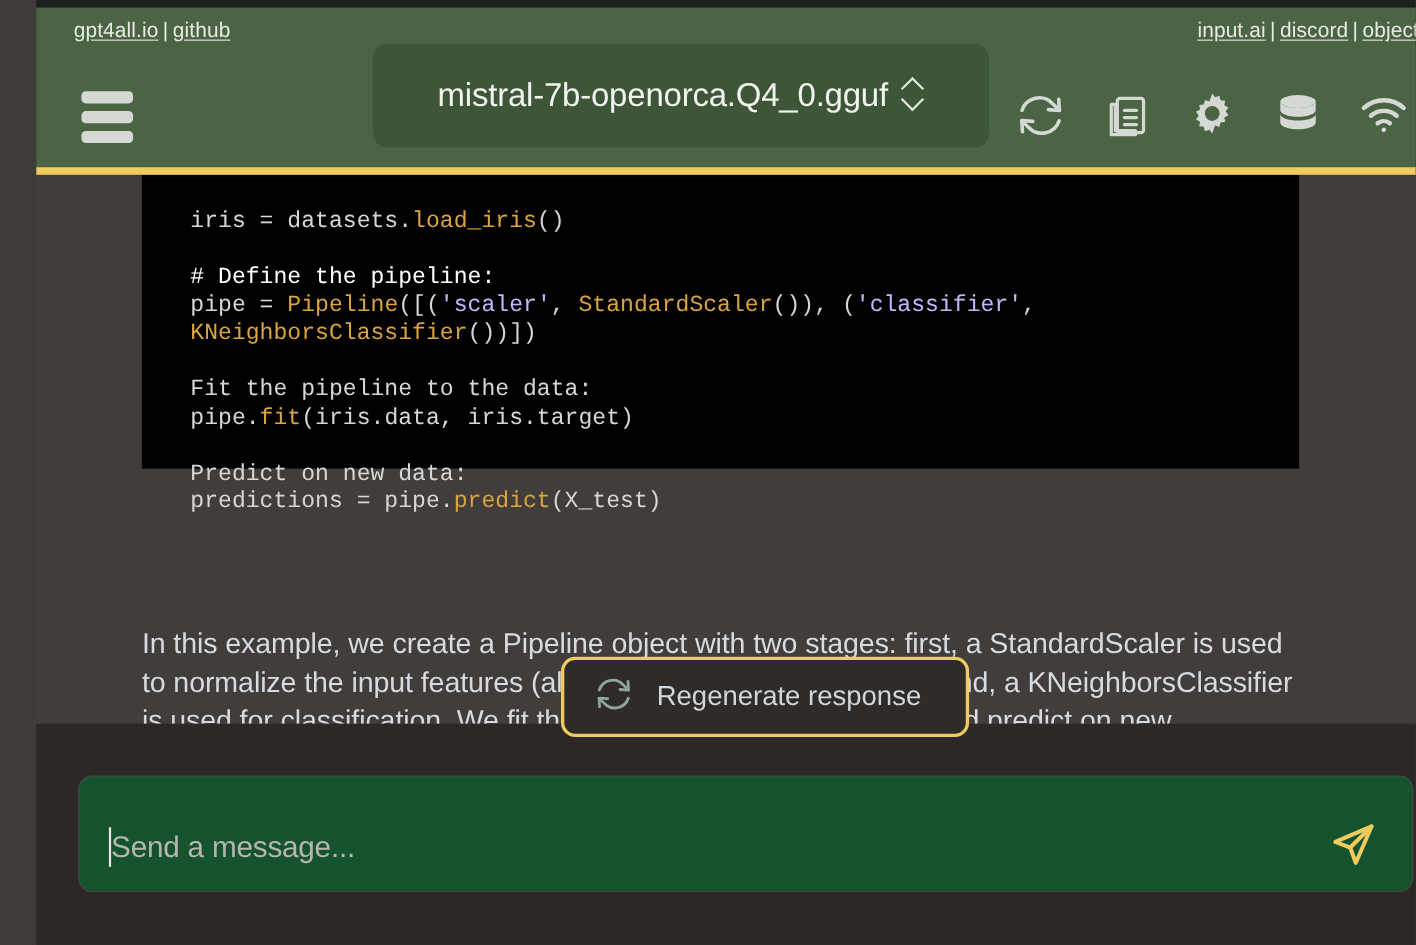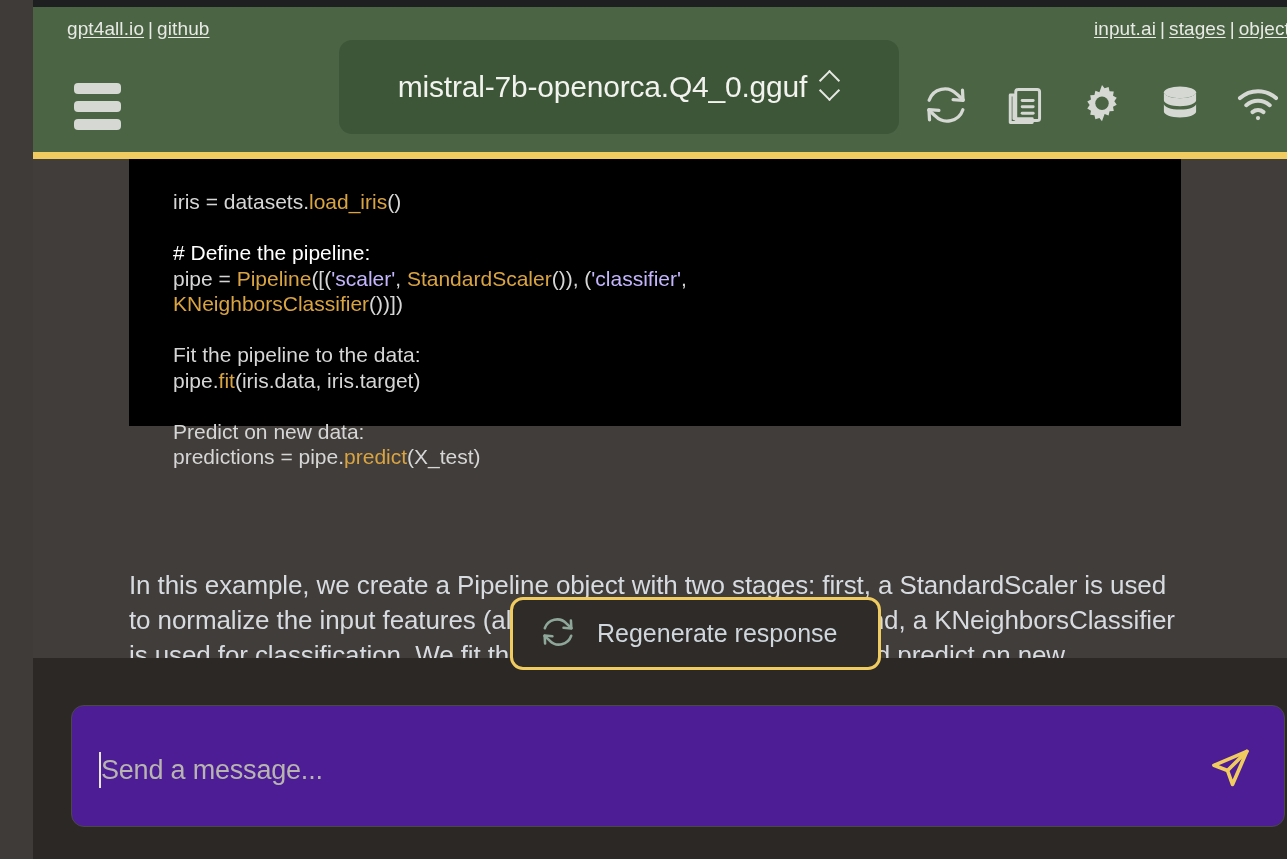--- a/index.html
+++ b/index.html
@@ -154,21 +154,21 @@
     overflow: hidden;
   }
 
   .code-block {
     position: absolute;
     top: 0; left: 96px;
     width: 1052px;
     height: 267px;
     background: #000000;
     padding: 30px 0 0 44px;
-    font-family: Liberation Sans, sans-serif;
+    font-family: Liberation Mono, monospace;
     font-size: 21px;
     line-height: 25.5px;
     color: #d6d6d6;
     white-space: pre-wrap;
     word-break: break-word;
   }
   .code-block .ln { display: block; min-height: 25.5px; }
   .tok-fn      { color: #d9a441; }
   .tok-comment { color: #ffffff; }
   .tok-str     { color: #c4b5fd; }
@@ -211,22 +211,22 @@
     position: absolute;
     top: 658px; left: 0;
     width: 1287px;
     height: 201px;
     background: #2b2826;
   }
   .composer {
     position: absolute;
     top: 47px; left: 38px;
     width: 1214px;
-    height: 122px;
-    background: #4c1d95;
+    height: 106px;
+    background: #14532d;
     border: 1px solid #4b4845;
     border-radius: 13px;
   }
   .composer-placeholder {
     position: absolute;
     top: 49px; left: 29px;
     font-size: 27px;
     color: #b8b4b0;
     letter-spacing: -0.2px;
   }
@@ -255,21 +255,21 @@
 
   <div class="top-strip"></div>
 
   <div class="header">
 
     <div class="header-links left">
       <a href="#">gpt4all.io</a><span class="sep">|</span><a href="#">github</a>
     </div>
 
     <div class="header-links right">
-      <a href="#">input.ai</a><span class="sep">|</span><a href="#">stages</a><span class="sep">|</span><a href="#">object</a>
+      <a href="#">input.ai</a><span class="sep">|</span><a href="#">discord</a><span class="sep">|</span><a href="#">object</a>
     </div>
 
     <div class="hamburger">
       <span></span>
       <span></span>
       <span></span>
     </div>
 
     <div class="model-select">
       <span class="model-select-label">mistral-7b-openorca.Q4_0.gguf</span>

